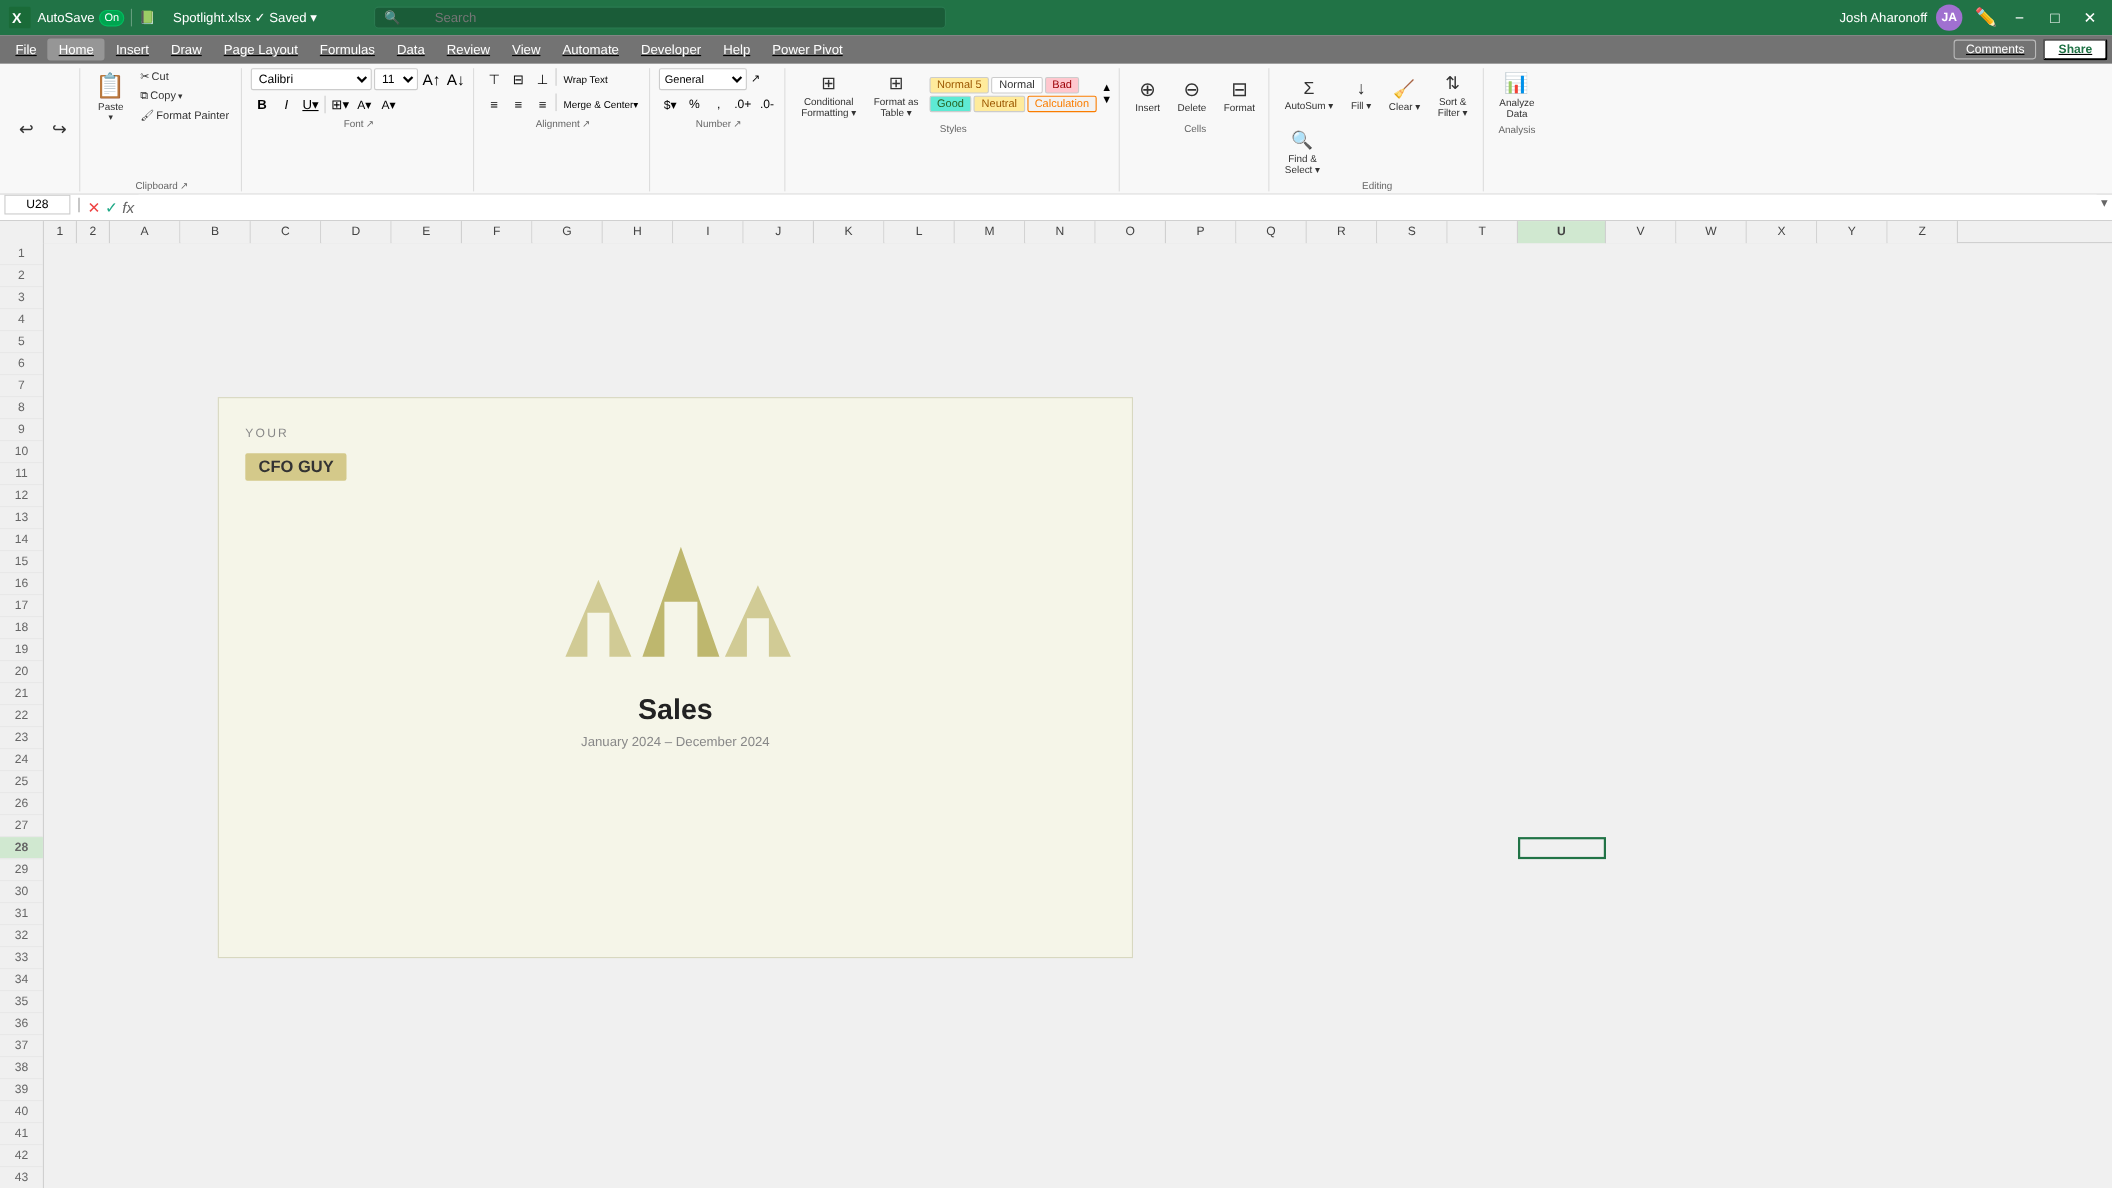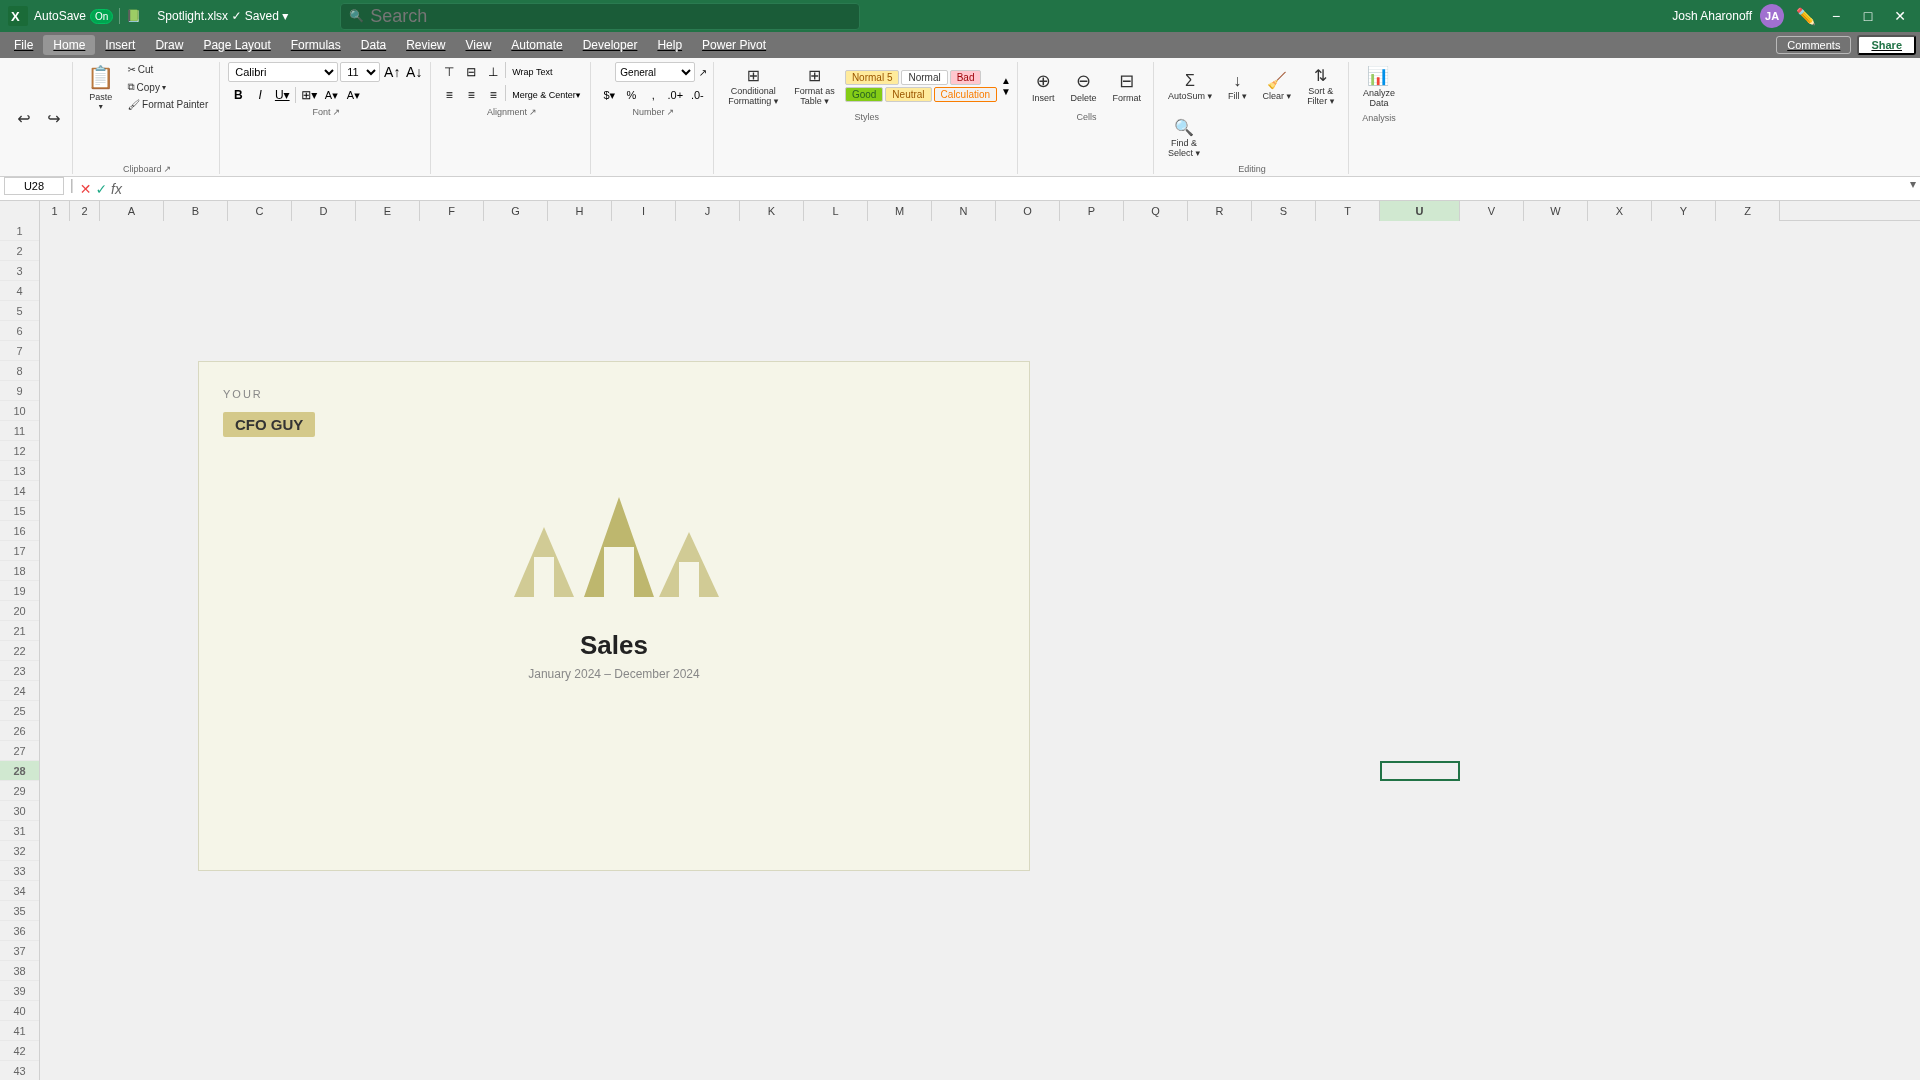--- a/index.html
+++ b/index.html
@@ -19,21 +19,21 @@
       background: #00a550; border-radius: 10px; padding: 1px 4px; font-size: 10px;
       color: white; border: 1px solid #00c060; display: inline-flex; align-items: center;
     }
     #titlebar .file-name { margin: 0 12px; font-size: 12px; color: #fff; }
     #titlebar .search-bar {
       flex: 1; margin: 0 40px; background: #1a5c38; border-radius: 4px;
       display: flex; align-items: center; padding: 2px 8px; color: #cde;
       font-size: 12px; max-width: 520px; border: 1px solid #2a7a50;
     }
     #titlebar .search-bar input {
-      background: transparent; border: none; outline: none; color: #fff; font-size: 18px; width: 100%;
+      background: transparent; border: none; outline: none; color: #fff; font-size: 12px; width: 100%; margin-left: 25px;
     }
     #titlebar .user-section { margin-left: auto; display: flex; align-items: center; gap: 8px; }
     #titlebar .user-name { font-size: 12px; color: #fff; }
     #titlebar .user-avatar {
       width: 24px; height: 24px; border-radius: 50%; background: #a070d0;
       display: flex; align-items: center; justify-content: center; color: white; font-size: 11px; font-weight: bold;
     }
     #titlebar .win-btn { width: 24px; height: 24px; display: flex; align-items: center; justify-content: center; color: #fff; font-size: 14px; cursor: pointer; border-radius: 3px; }
 
     
@@ -111,28 +111,28 @@
     .fmt-btn.bold { font-weight: bold; }
     .fmt-btn.italic { font-style: italic; }
     .fmt-btn.underline { text-decoration: underline; }
     .style-cell {
       padding: 1px 6px; font-size: 10px; cursor: pointer; border-radius: 2px;
       border: 1px solid #ccc; text-align: right; white-space: nowrap;
     }
     .style-normal5 { background: #ffeb9c; color: #9c5700; }
     .style-normal { background: white; color: #333; }
     .style-bad { background: #ffc7ce; color: #9c0006; }
-    .style-good { background: #84cc16; color: #276221; }
+    .style-good { background: #5eead4; color: #276221; }
     .style-neutral { background: #ffeb9c; color: #9c5700; }
     .style-calc { background: #f2f2f2; color: #fa7d00; border-color: #fa7d00; }
 
     
     .number-format-select {
       width: 80px; height: 20px; font-size: 10px; border: 1px solid #ccc;
-      border-radius: 2px; background: white; margin-left: 16px;
+      border-radius: 2px; background: white;
     }
     .num-btn {
       width: 20px; height: 20px; display: flex; align-items: center; justify-content: center;
       cursor: pointer; border-radius: 2px; font-size: 11px; border: 1px solid transparent;
     }
 
     
     #formula-bar {
       height: 24px; background: white; border-bottom: 1px solid #d0d0d0;
       display: flex; padding: 0 4px; gap: 4px;

